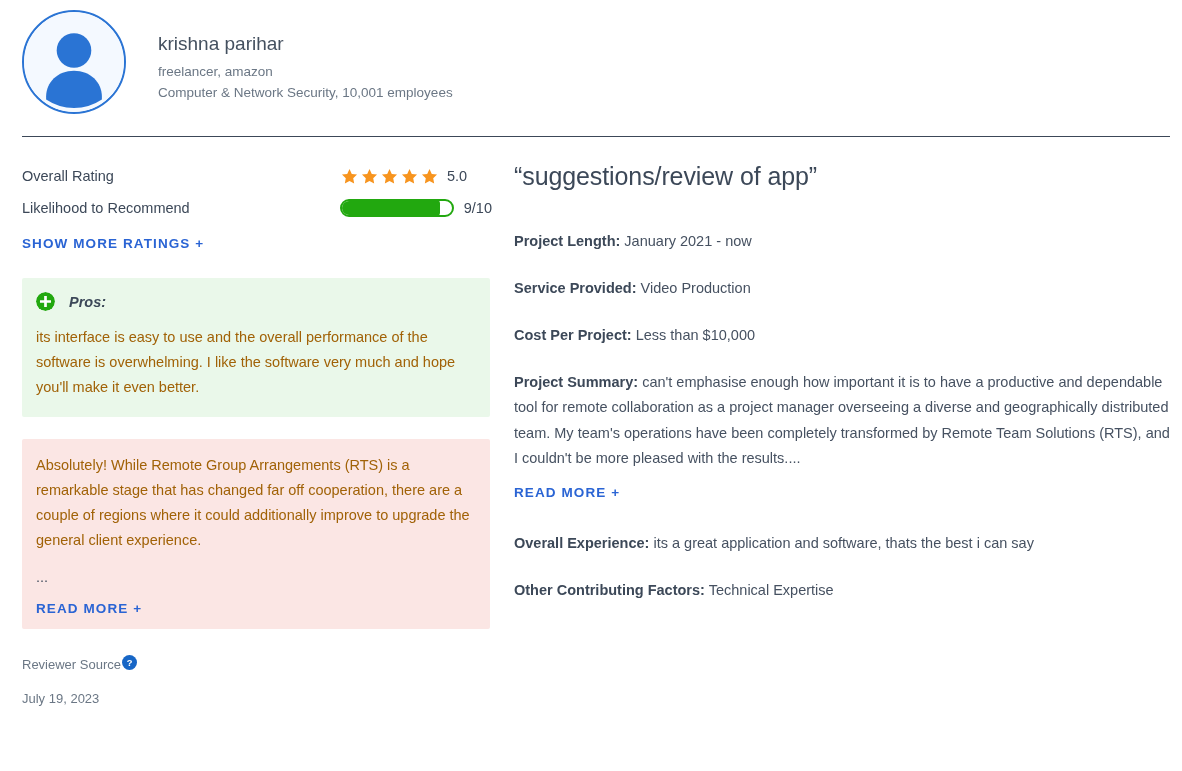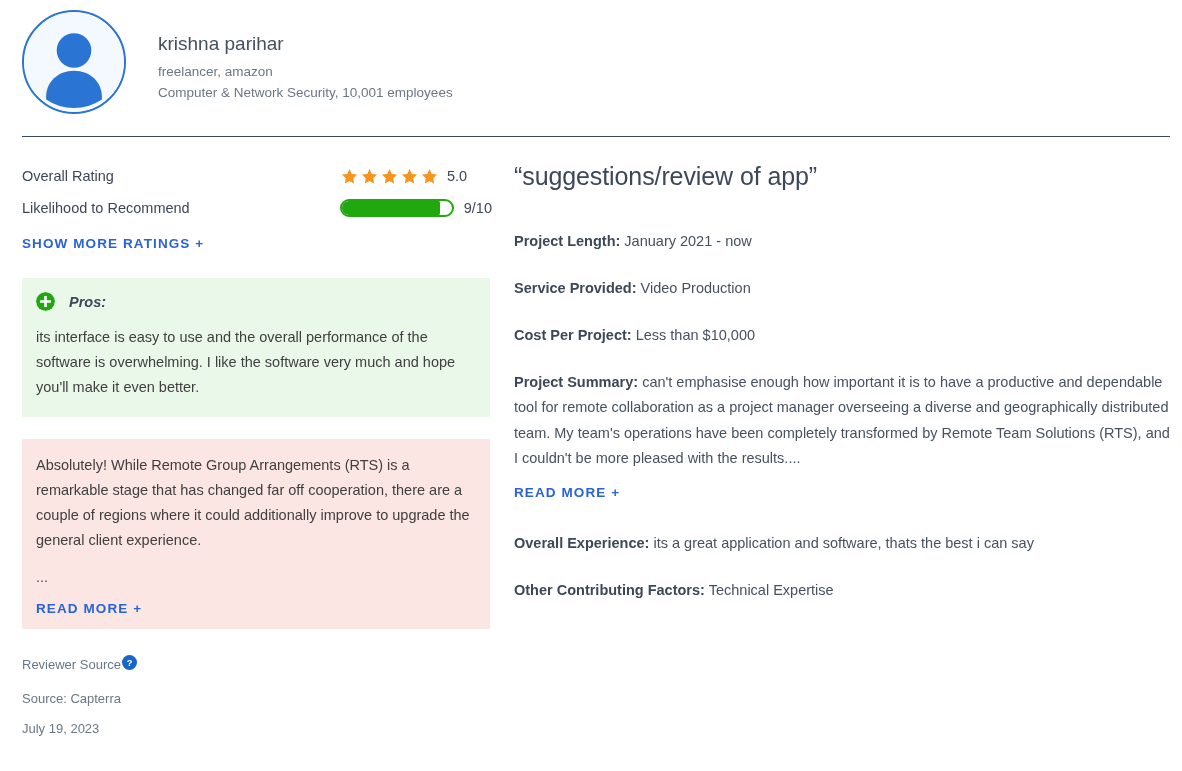--- a/index.html
+++ b/index.html
@@ -128,21 +128,21 @@
   .badge {
     width: 19px; height: 19px;
     border-radius: 50%;
     flex: none;
     margin-right: 14px;
     display: block;
   }
   .box-text {
     font-size: 14.5px;
     line-height: 1.74;
-    color: #404040;
+    color: #a16207;
   }
   .ellipsis-line {
     font-size: 14.5px;
     color: #465161;
     line-height: 1.6;
     margin-top: 12px;
   }
   .box .link-more { margin-top: 12px; }
 
   .source-block {
@@ -264,21 +264,20 @@
 
     
     <div class="source-block">
       <div class="source-line">
         <span>Reviewer Source</span>
         <svg class="help-icon" viewBox="0 0 24 24">
           <circle cx="12" cy="12" r="12" fill="#1766c6"></circle>
           <text x="12" y="17.6" text-anchor="middle" font-family="Liberation Sans, sans-serif" font-size="15" font-weight="bold" fill="#ffffff">?</text>
         </svg>
       </div>
-      <div class="source-line">Source: Capterra</div>
       <div class="source-line">July 19, 2023</div>
     </div>
   </div>
 
   <div class="right-col">
     <h2 class="review-title">“suggestions/review of app”</h2>
 
     <div class="detail">
       <b>Project Length:</b><span> January 2021 - now</span>
     </div>

